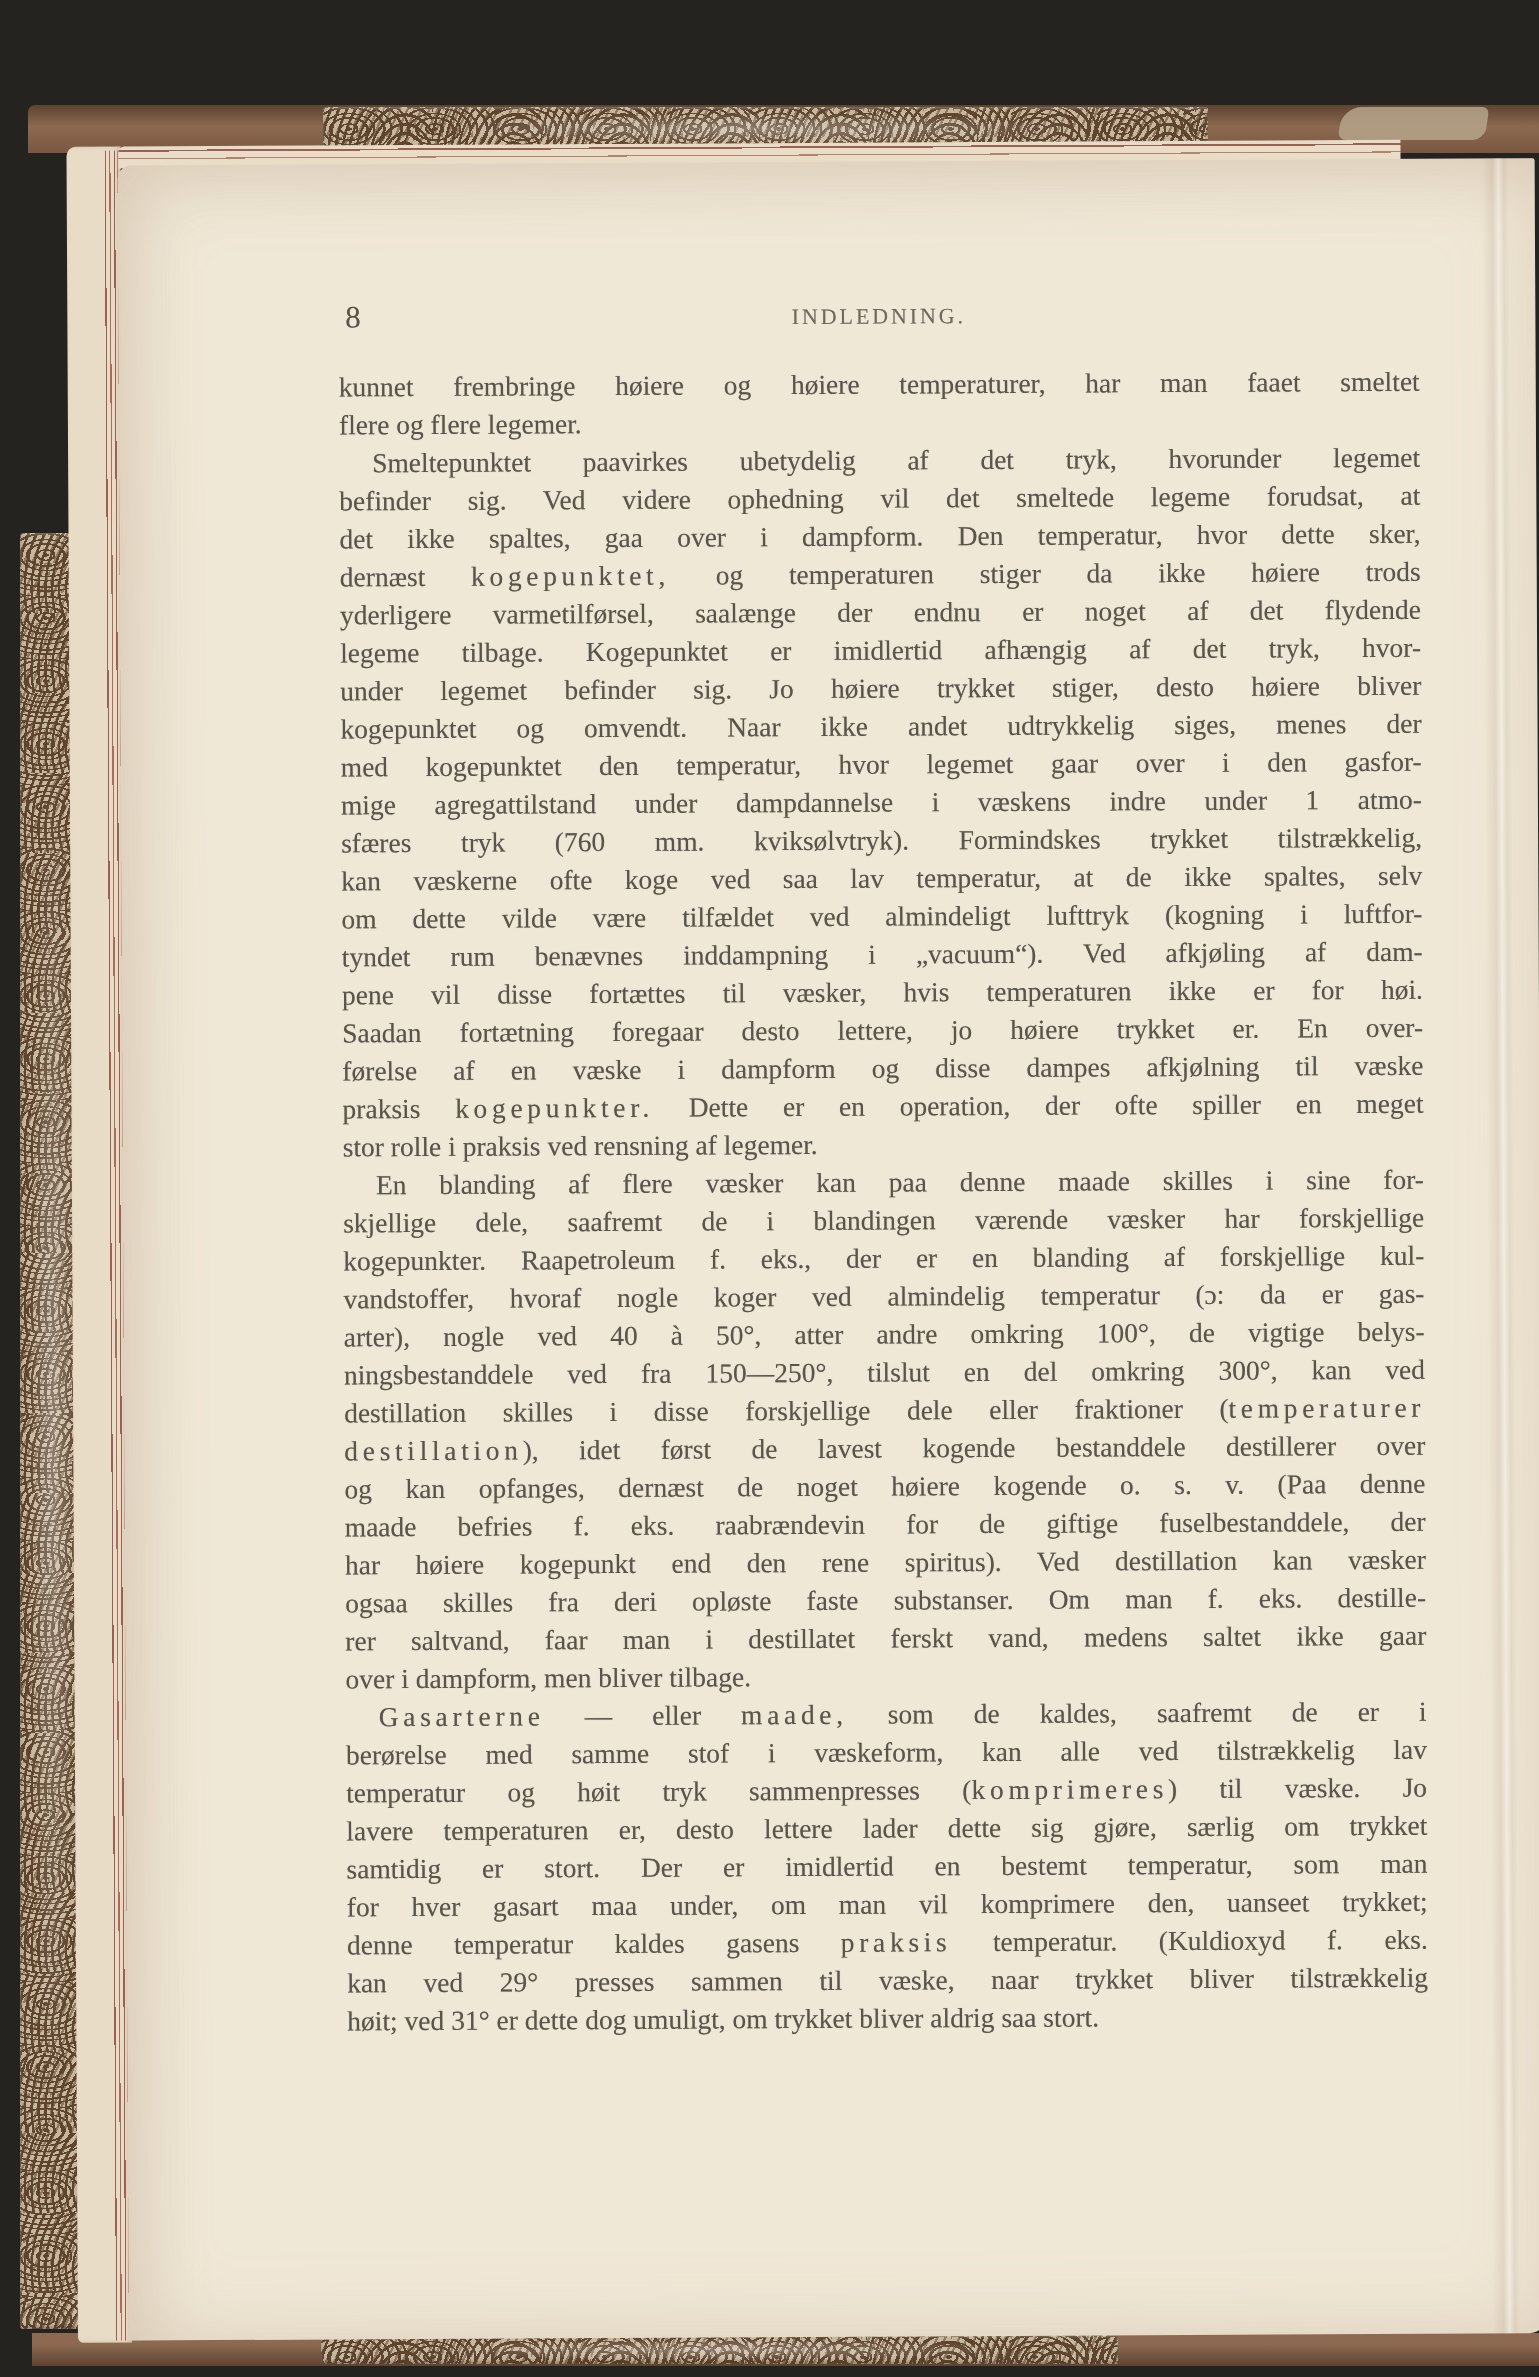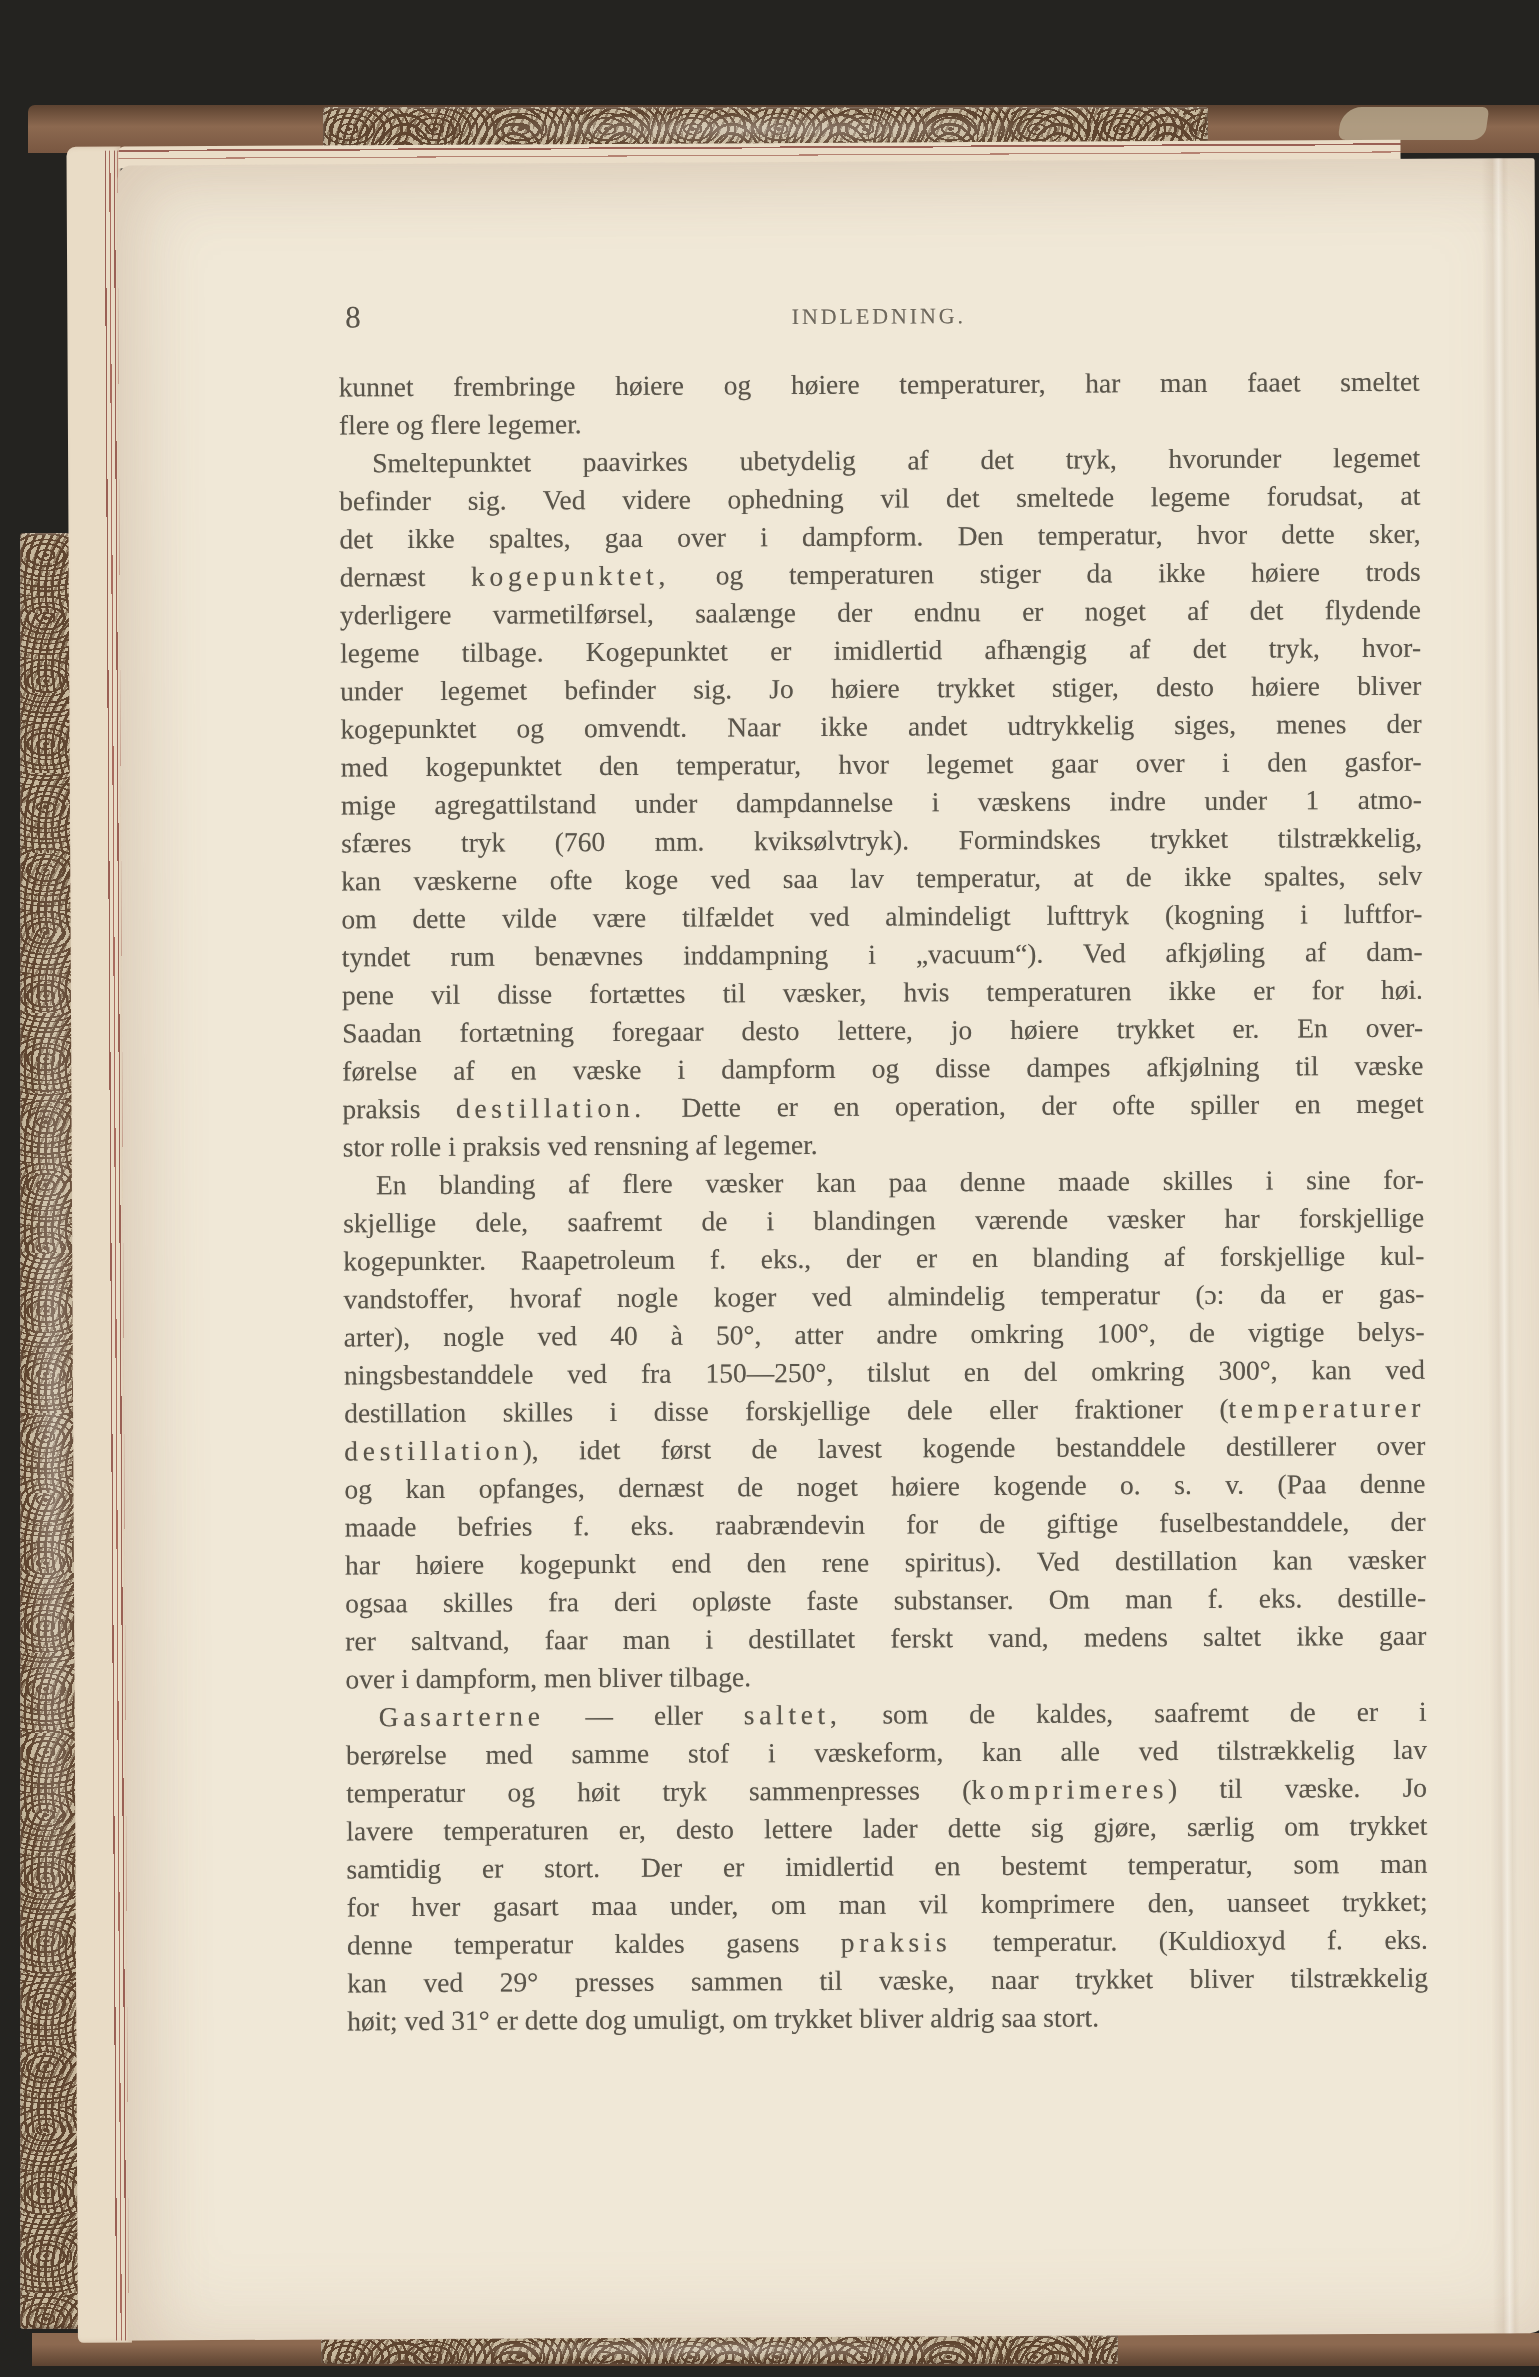--- a/index.html
+++ b/index.html
@@ -140,37 +140,37 @@
             <div class="text-line"><span>kogepunktet og omvendt. Naar ikke andet udtrykkelig siges, menes der</span></div>
             <div class="text-line"><span>med kogepunktet den temperatur, hvor legemet gaar over i den gasfor-</span></div>
             <div class="text-line"><span>mige agregattilstand under dampdannelse i væskens indre under 1 atmo-</span></div>
             <div class="text-line"><span>sfæres tryk (760 mm. kviksølvtryk). Formindskes trykket tilstrækkelig,</span></div>
             <div class="text-line"><span>kan væskerne ofte koge ved saa lav temperatur, at de ikke spaltes, selv</span></div>
             <div class="text-line"><span>om dette vilde være tilfældet ved almindeligt lufttryk (kogning i luftfor-</span></div>
             <div class="text-line"><span>tyndet rum benævnes inddampning i „vacuum“). Ved afkjøling af dam-</span></div>
             <div class="text-line"><span>pene vil disse fortættes til væsker, hvis temperaturen ikke er for høi.</span></div>
             <div class="text-line"><span>Saadan fortætning foregaar desto lettere, jo høiere trykket er. En over-</span></div>
             <div class="text-line"><span>førelse af en væske i dampform og disse dampes afkjølning til væske</span></div>
-            <div class="text-line"><span>praksis </span><span class="spaced">destillation.</span><span> Dette er en operation, der ofte spiller en meget</span></div>
+            <div class="text-line"><span>praksis </span><span class="spaced">kogepunkter.</span><span> Dette er en operation, der ofte spiller en meget</span></div>
             <div class="text-line no-just"><span>stor rolle i praksis ved rensning af legemer.</span></div>
             <div class="text-line indent"><span>En blanding af flere væsker kan paa denne maade skilles i sine for-</span></div>
             <div class="text-line"><span>skjellige dele, saafremt de i blandingen værende væsker har forskjellige</span></div>
             <div class="text-line"><span>kogepunkter. Raapetroleum f. eks., der er en blanding af forskjellige kul-</span></div>
             <div class="text-line"><span>vandstoffer, hvoraf nogle koger ved almindelig temperatur (ɔ: da er gas-</span></div>
             <div class="text-line"><span>arter), nogle ved 40 à 50°, atter andre omkring 100°, de vigtige belys-</span></div>
             <div class="text-line"><span>ningsbestanddele ved fra 150—250°, tilslut en del omkring 300°, kan ved</span></div>
             <div class="text-line"><span>destillation skilles i disse forskjellige dele eller fraktioner (</span><span class="spaced">temperaturer</span></div>
             <div class="text-line"><span class="spaced">destillation</span><span>), idet først de lavest kogende bestanddele destillerer over</span></div>
             <div class="text-line"><span>og kan opfanges, dernæst de noget høiere kogende o. s. v. (Paa denne</span></div>
             <div class="text-line"><span>maade befries f. eks. raabrændevin for de giftige fuselbestanddele, der</span></div>
             <div class="text-line"><span>har høiere kogepunkt end den rene spiritus). Ved destillation kan væsker</span></div>
             <div class="text-line"><span>ogsaa skilles fra deri opløste faste substanser. Om man f. eks. destille-</span></div>
             <div class="text-line"><span>rer saltvand, faar man i destillatet ferskt vand, medens saltet ikke gaar</span></div>
             <div class="text-line no-just"><span>over i dampform, men bliver tilbage.</span></div>
-            <div class="text-line indent"><span class="spaced">Gasarterne</span><span> — eller </span><span class="spaced">saltet,</span><span> som de kaldes, saafremt de er i</span></div>
+            <div class="text-line indent"><span class="spaced">Gasarterne</span><span> — eller </span><span class="spaced">maade,</span><span> som de kaldes, saafremt de er i</span></div>
             <div class="text-line"><span>berørelse med samme stof i væskeform, kan alle ved tilstrækkelig lav</span></div>
             <div class="text-line"><span>temperatur og høit tryk sammenpresses (</span><span class="spaced">komprimeres</span><span>) til væske. Jo</span></div>
             <div class="text-line"><span>lavere temperaturen er, desto lettere lader dette sig gjøre, særlig om trykket</span></div>
             <div class="text-line"><span>samtidig er stort. Der er imidlertid en bestemt temperatur, som man</span></div>
             <div class="text-line"><span>for hver gasart maa under, om man vil komprimere den, uanseet trykket;</span></div>
             <div class="text-line"><span>denne temperatur kaldes gasens </span><span class="spaced">praksis</span><span> temperatur. (Kuldioxyd f. eks.</span></div>
             <div class="text-line"><span>kan ved 29° presses sammen til væske, naar trykket bliver tilstrækkelig</span></div>
             <div class="text-line no-just"><span>høit; ved 31° er dette dog umuligt, om trykket bliver aldrig saa stort.</span></div>
           </div>
       </div>

